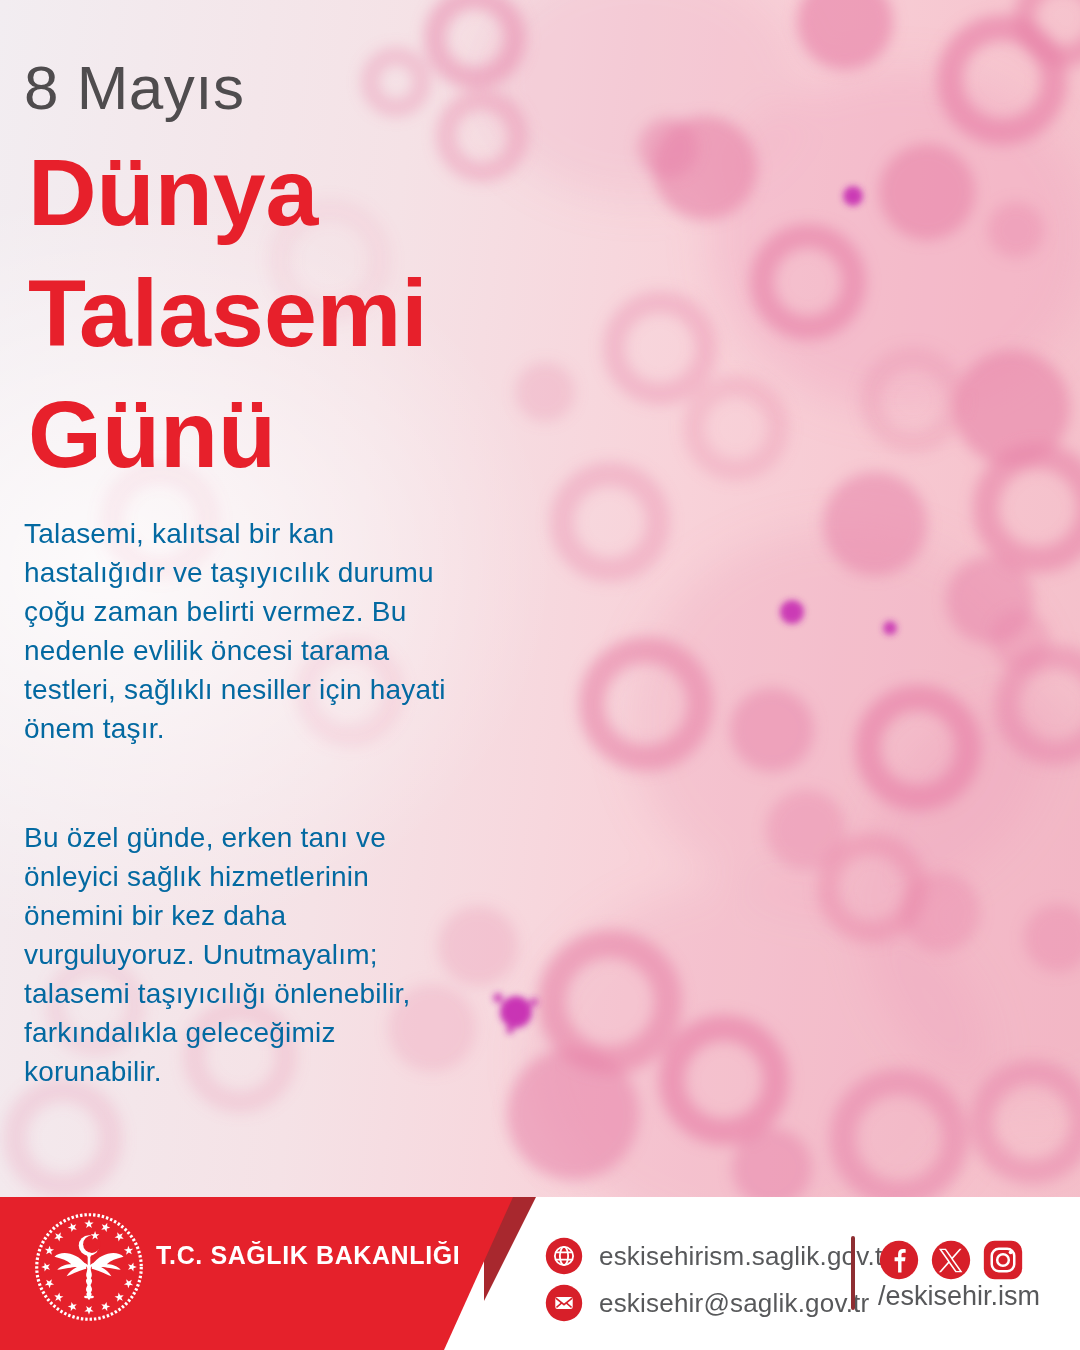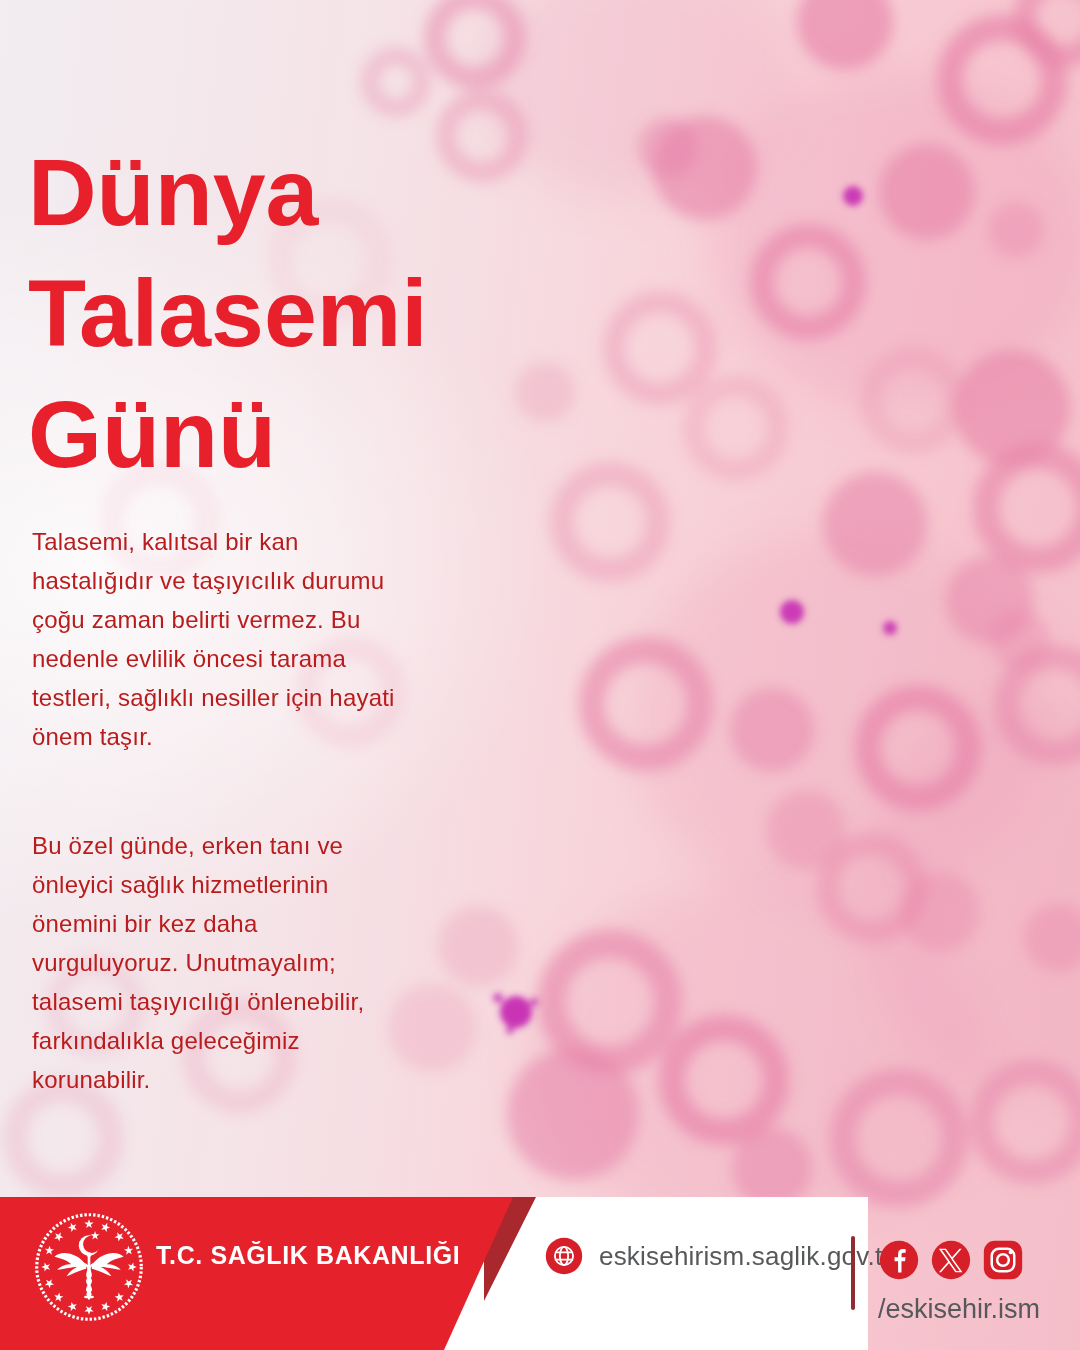--- a/index.html
+++ b/index.html
@@ -19,49 +19,49 @@
   .date{
     position:absolute;left:24px;top:52px;
     font-size:62px;color:#4f4c4e;letter-spacing:.5px;
   }
   .title{
     position:absolute;left:20px;top:124px;margin:8px;
     font-size:95px;line-height:121px;font-weight:700;
     color:#e7202b;white-space:pre-line;letter-spacing:0;
   }
   .para{
-    position:absolute;left:24px;margin:8px;
-    font-size:24px;line-height:39px;color:#b91c1c;
+    position:absolute;left:24px;margin:0;
+    font-size:28px;line-height:39px;color:#0369a1;
     white-space:pre-line;letter-spacing:.2px;
   }
   .p1{top:514px;}
   .p2{top:818px;}
   
-  .footer{position:absolute;left:0;top:1197px;width:868px;height:153px;background:#ffffff;}
+  .footer{position:absolute;left:0;top:1197px;width:1080px;height:153px;background:#ffffff;}
   .wedge{
     position:absolute;inset:0;background:#a8282e;
     clip-path:polygon(506px 0,536px 0,484px 104px,484px 0);
   }
   .redband{
     position:absolute;inset:0;background:#e5212b;
     clip-path:polygon(0 0,513px 0,444px 153px,0 153px);
   }
   .emblem{position:absolute;left:33px;top:14px;width:112px;height:112px;}
   .ministry{position:absolute;left:156px;top:44px;color:#fff;}
   .ministry .m1{font-size:25px;font-weight:700;letter-spacing:.6px;}
   .ministry .m2{font-size:17.5px;font-weight:400;letter-spacing:.5px;margin-top:5px;}
   .contacts{position:absolute;left:545px;top:40px;display:flex;flex-direction:column;gap:9px;}
   .crow{display:flex;align-items:center;gap:16px;}
   .crow svg{width:38px;height:38px;flex:0 0 auto;}
   .ctext{font-size:26px;color:#57585a;letter-spacing:.2px;}
   .divider{position:absolute;left:851px;top:39px;width:4px;height:74px;background:#8e2e32;border-radius:2px;}
   .social{position:absolute;left:878px;top:43px;width:146px;}
   .sicons{display:flex;gap:12px;justify-content:center;}
   .sicons svg{width:40px;height:40px;}
-  .handle{margin-top:14px;text-align:center;font-size:27px;color:#57585a;}
+  .handle{margin-top:1px;text-align:center;font-size:27px;color:#57585a;}
 </style>
 </head>
 <body>
 
 <div class="poster">
 
   <div class="bg">
     <svg class="cells" width="1080" height="1350" viewBox="0 0 1080 1350" xmlns="http://www.w3.org/2000/svg">
       <defs>
         <filter id="b1" x="-60%" y="-60%" width="220%" height="220%">
@@ -136,20 +136,21 @@
         <circle cx="792" cy="612" r="12" opacity=".9"></circle>
         <circle cx="890" cy="628" r="7" opacity=".85"></circle>
         <circle cx="516" cy="1012" r="16" opacity=".95"></circle>
         <circle cx="498" cy="998" r="5" opacity=".8"></circle>
         <circle cx="534" cy="1002" r="4" opacity=".8"></circle>
         <circle cx="510" cy="1030" r="4" opacity=".8"></circle>
       </g>
     </svg>
   </div>
 
+  <div class="date">8 Mayıs</div>
   <h1 class="title">Dünya
 Talasemi
 Günü</h1>
   <p class="para p1">Talasemi, kalıtsal bir kan
 hastalığıdır ve taşıyıcılık durumu
 çoğu zaman belirti vermez. Bu
 nedenle evlilik öncesi tarama
 testleri, sağlıklı nesiller için hayati
 önem taşır.</p>
   <p class="para p2">Bu özel günde, erken tanı ve
@@ -207,20 +208,29 @@
         <svg viewBox="0 0 48 48" xmlns="http://www.w3.org/2000/svg">
           <circle cx="24" cy="24" r="23" fill="#d71f29"></circle>
           <g stroke="#fff" stroke-width="2.3" fill="none">
             <circle cx="24" cy="24" r="11.5"></circle>
             <ellipse cx="24" cy="24" rx="5.2" ry="11.5"></ellipse>
             <path d="M13.5 19.5h21M13.5 28.5h21"></path>
           </g>
         </svg>
         <span class="ctext">eskisehirism.saglik.gov.tr</span>
       </div>
+      <div class="crow">
+        <svg viewBox="0 0 48 48" xmlns="http://www.w3.org/2000/svg">
+          <circle cx="24" cy="24" r="23" fill="#d71f29"></circle>
+          <rect x="13" y="16.5" width="22" height="15" rx="2.5" fill="#fff"></rect>
+          <path d="M14.5 18.5 24 26l9.5-7.5" stroke="#d71f29" stroke-width="2.2" fill="none" stroke-linecap="round"></path>
+          <path d="M14.5 29.5l7-6M33.5 29.5l-7-6" stroke="#d71f29" stroke-width="1.8" fill="none"></path>
+        </svg>
+        <span class="ctext">eskisehir@saglik.gov.tr</span>
+      </div>
     </div>
 
     <div class="divider"></div>
 
     <div class="social">
       <div class="sicons">
         <svg viewBox="0 0 48 48" xmlns="http://www.w3.org/2000/svg">
           <circle cx="24" cy="24" r="23" fill="#d71f29"></circle>
           <path d="M27 39V25.5h4.2l.6-4.8H27v-3c0-1.4.6-2.4 2.5-2.4h2.5V11c-.9-.1-2-.2-3.3-.2-3.5 0-5.8 2.1-5.8 6v4h-4.2v4.8h4.2V39Z" fill="#fff"></path>
         </svg>

